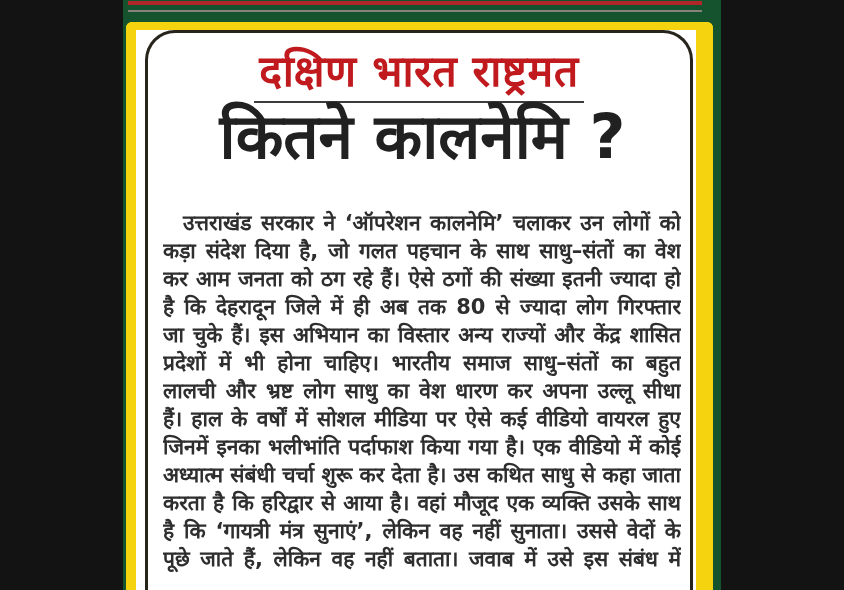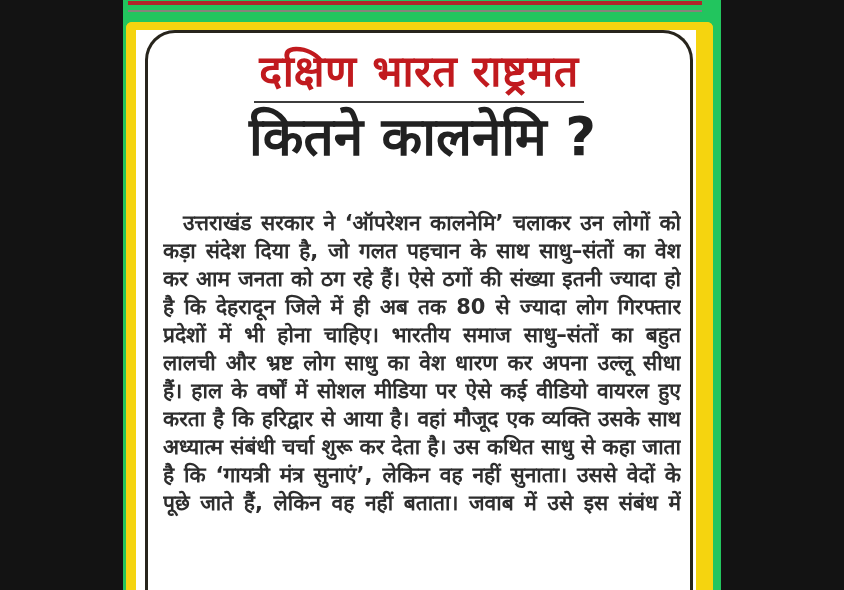--- a/index.html
+++ b/index.html
@@ -7,21 +7,21 @@
     width: 844px; height: 590px;
     background: #131313;
     overflow: hidden;
     font-family: "DejaVu Sans", sans-serif;
   }
   .stage { position: relative; width: 844px; height: 590px; overflow: hidden; }
 
   .paper {
     position: absolute; left: 123px; top: 0;
     width: 598px; height: 590px;
-    background: #22c55e;
+    background: #14532d;
     overflow: hidden;
   }
 
   .rule { position: absolute; left: 5px; width: 574px; }
   .rule-red  { top: 1px;  height: 4px; background: #b02629; }
   .rule-gray { top: 10px; height: 2px; background: #87827b; }
 
   .frame {
     position: absolute; left: 3px; top: 22px;
     width: 587px; height: 578px;
@@ -52,21 +52,21 @@
     letter-spacing: 0.5px;
     color: #c11a1e;
   }
   .divider {
     width: 330px; height: 2px;
     margin: 0 auto;
     background: #3c3c3c;
   }
   .headline {
     text-align: center;
-    font-size: 53px;
+    font-size: 62px;
     line-height: 68px;
     font-weight: bold;
     color: #212121;
     padding-left: 7px;
   }
 
   .bodytext { margin: 13px 9px 0 15px; }
   .bl {
     font-size: 21px;
     line-height: 28px;
@@ -95,25 +95,27 @@
 
         <div class="divider"></div>
 
         <div class="headline">कितने कालनेमि ?</div>
 
         <div class="bodytext">
           <div class="bl indent">उत्तराखंड सरकार ने ‘ऑपरेशन कालनेमि’ चलाकर उन लोगों को</div>
           <div class="bl">कड़ा संदेश दिया है, जो गलत पहचान के साथ साधु–संतों का वेश धारण</div>
           <div class="bl">कर आम जनता को ठग रहे हैं। ऐसे ठगों की संख्या इतनी ज्यादा हो गई</div>
           <div class="bl">है कि देहरादून जिले में ही अब तक 80 से ज्यादा लोग गिरफ्तार किए</div>
+          <div class="bl">जा चुके हैं। इस अभियान का विस्तार अन्य राज्यों और केंद्र शासित</div>
           <div class="bl">प्रदेशों में भी होना चाहिए। भारतीय समाज साधु–संतों का बहुत सम्मान</div>
           <div class="bl">लालची और भ्रष्ट लोग साधु का वेश धारण कर अपना उल्लू सीधा कर रहे</div>
           <div class="bl">हैं। हाल के वर्षों में सोशल मीडिया पर ऐसे कई वीडियो वायरल हुए हैं,</div>
+          <div class="bl">जिनमें इनका भलीभांति पर्दाफाश किया गया है। एक वीडियो में कोई</div>
+          <div class="bl">अध्यात्म संबंधी चर्चा शुरू कर देता है। उस कथित साधु से कहा जाता</div>
           <div class="bl">करता है कि हरिद्वार से आया है। वहां मौजूद एक व्यक्ति उसके साथ</div>
-          <div class="bl">अध्यात्म संबंधी चर्चा शुरू कर देता है। उस कथित साधु से कहा जाता</div>
           <div class="bl">है कि ‘गायत्री मंत्र सुनाएं’, लेकिन वह नहीं सुनाता। उससे वेदों के नाम</div>
           <div class="bl">पूछे जाते हैं, लेकिन वह नहीं बताता। जवाब में उसे इस संबंध में कोई</div>
         </div>
 
       </div>
     </div>
   </div>
 </div>
 
 </body></html>

